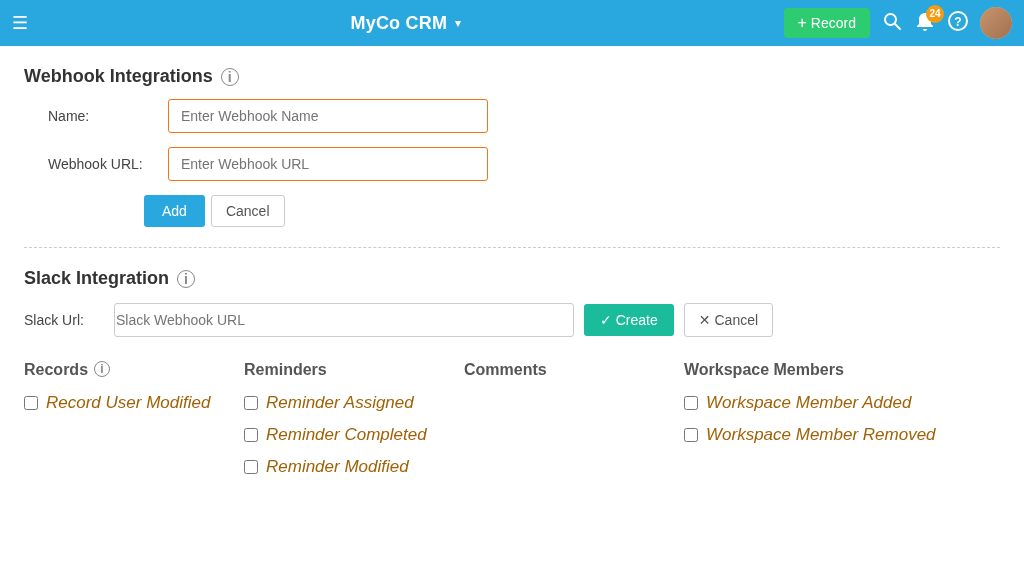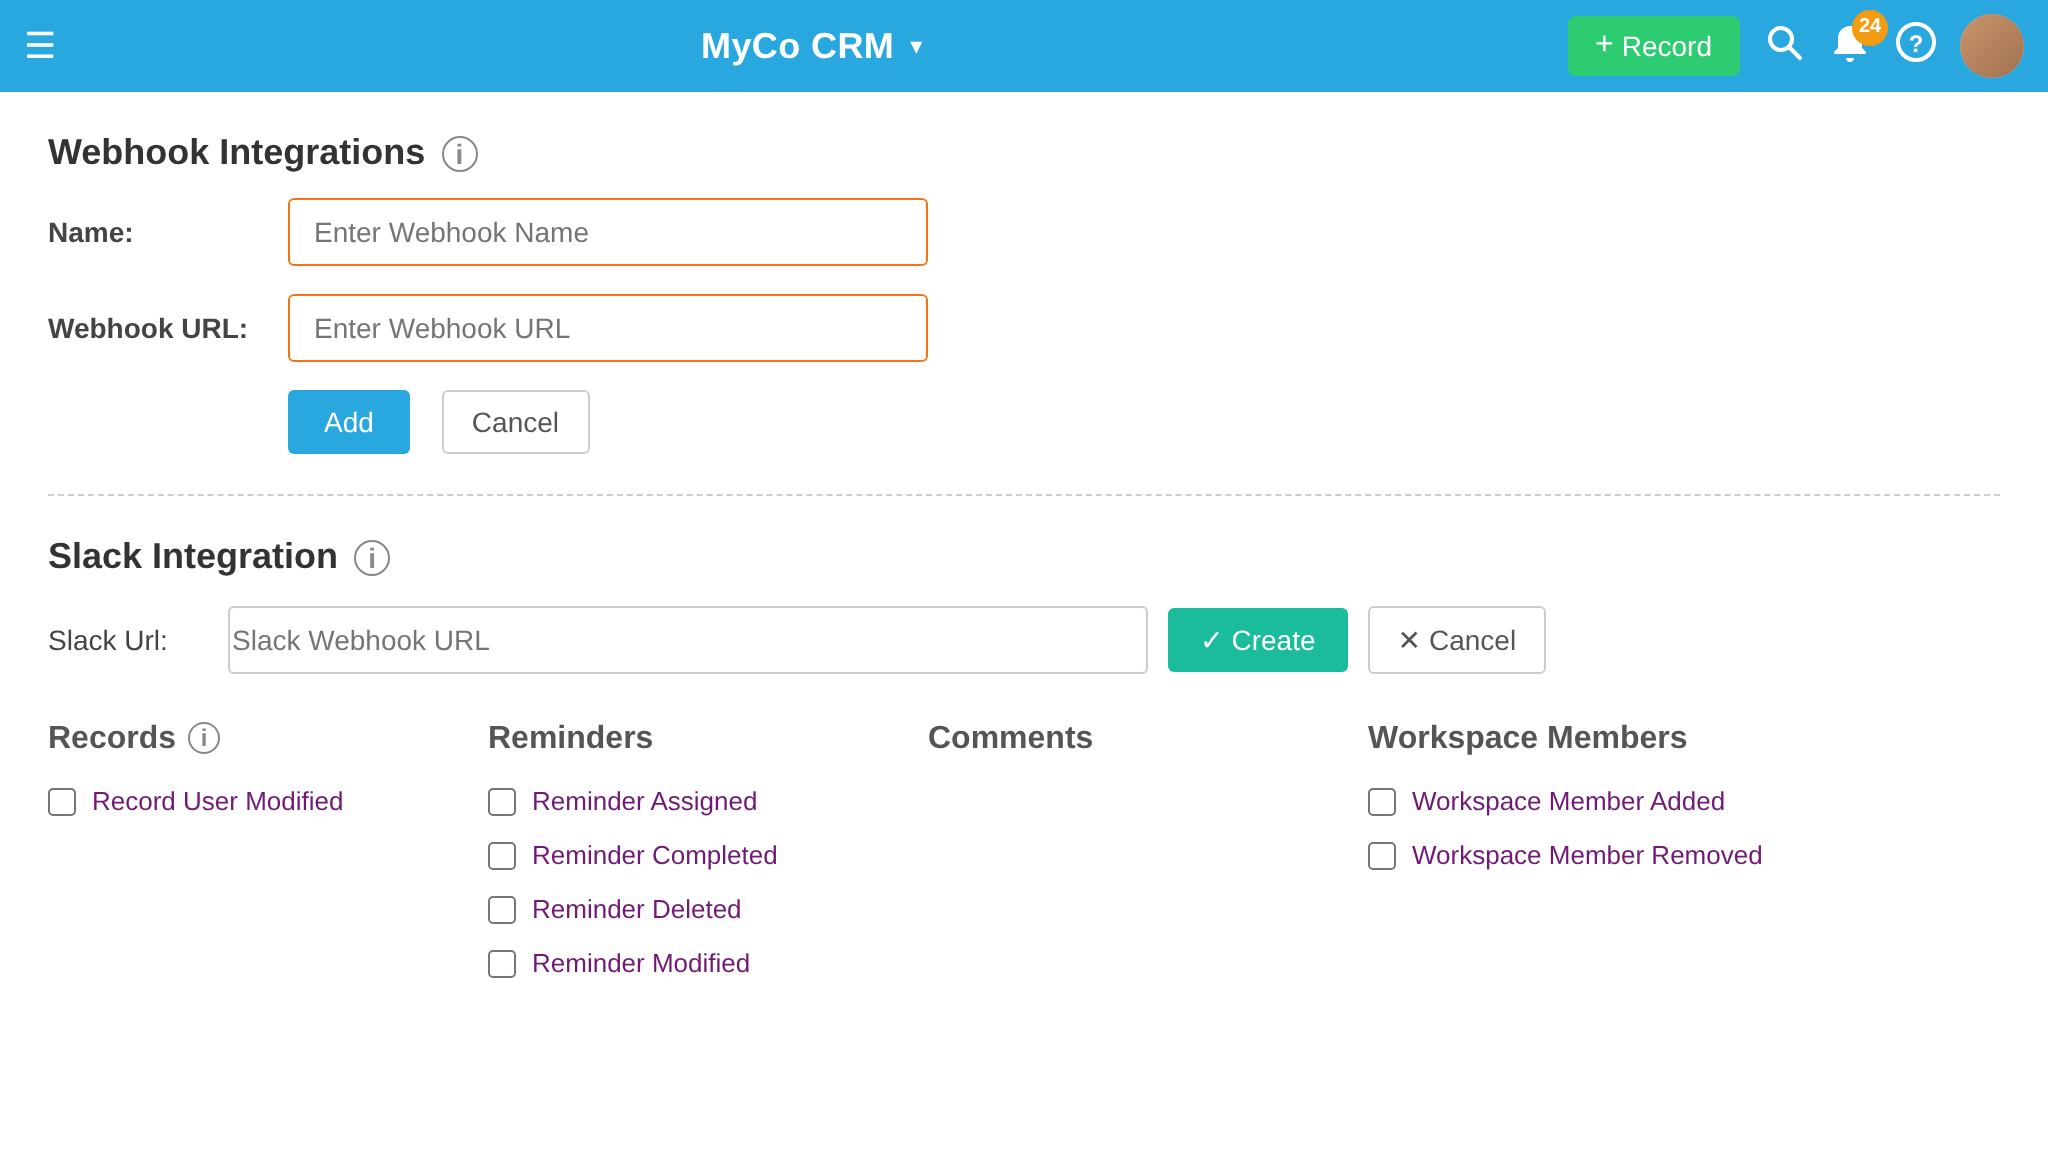--- a/index.html
+++ b/index.html
@@ -105,35 +105,36 @@
     .form-group {
       display: flex;
       align-items: center;
       margin-bottom: 14px;
       margin-top: 12px;
     }
     .form-label {
       width: 120px;
       font-size: 14px;
       color: #444;
-      font-weight: 700;
+      font-weight: 400;
+      margin-left: 24px;
     }
     .form-input {
       width: 320px;
       padding: 8px 12px;
       border: 1px solid #f97316;
       border-radius: 3px;
       font-size: 14px;
       color: #999;
       outline: none;
     }
 
     .btn-row {
       display: flex;
-      gap: 16px;
+      gap: 6px;
       margin-top: 6px;
       margin-left: 120px;
       margin-bottom: 20px;
     }
     .btn-add {
       background: #29a8e0;
       color: white;
       border: none;
       border-radius: 3px;
       padding: 7px 18px;
@@ -229,22 +230,23 @@
       align-items: center;
       gap: 8px;
       margin-bottom: 12px;
     }
     .checkbox-item input[type="checkbox"] {
       width: 14px; height: 14px;
       cursor: pointer;
       accent-color: #29a8e0;
     }
     .checkbox-label {
-      font-size: 13px;
-      color: #701a75;
+      font-size: 17px;
+      color: #a16207;
+      font-style: italic;
     }
   </style>
 </head>
 <body>
 
 <header class="header">
   <div class="header-left">
     <span class="hamburger-icon">☰</span>
   </div>
   <div class="header-center">
@@ -343,24 +345,20 @@
       <div class="checkbox-item">
         <input type="checkbox" style="">
         <span class="checkbox-label">Reminder Assigned</span>
       </div>
       <div class="checkbox-item">
         <input type="checkbox" style="">
         <span class="checkbox-label">Reminder Completed</span>
       </div>
       <div class="checkbox-item">
         <input type="checkbox" style="">
-        <span class="checkbox-label">Reminder Deleted</span>
-      </div>
-      <div class="checkbox-item">
-        <input type="checkbox" style="">
         <span class="checkbox-label">Reminder Modified</span>
       </div>
     </div>
 
     <div class="checkbox-col">
       <div class="col-title">
         <span>Comments</span>
       </div>
     </div>
 

